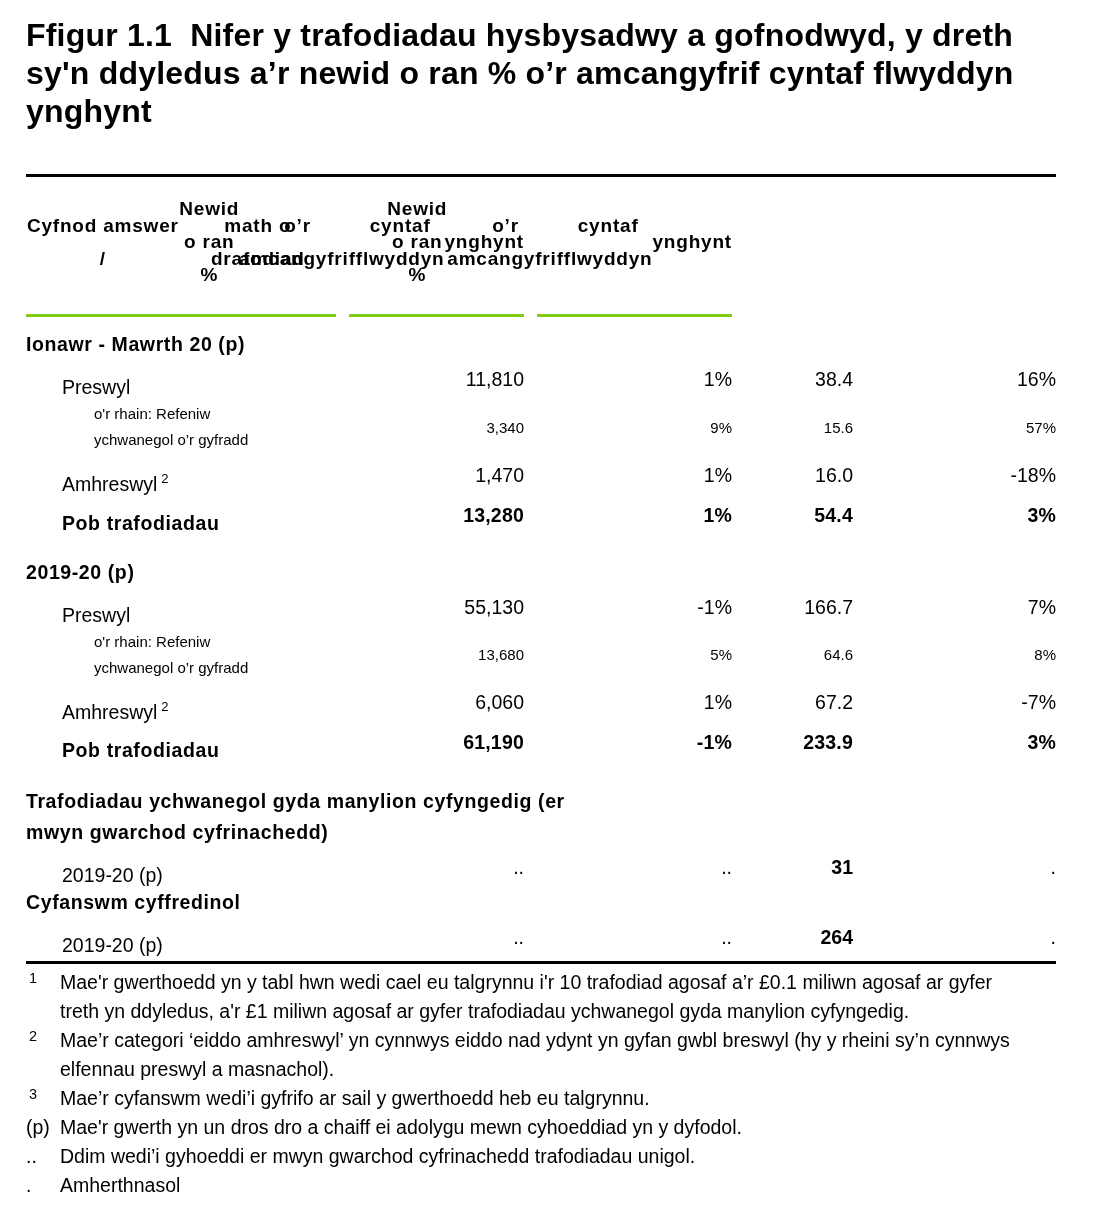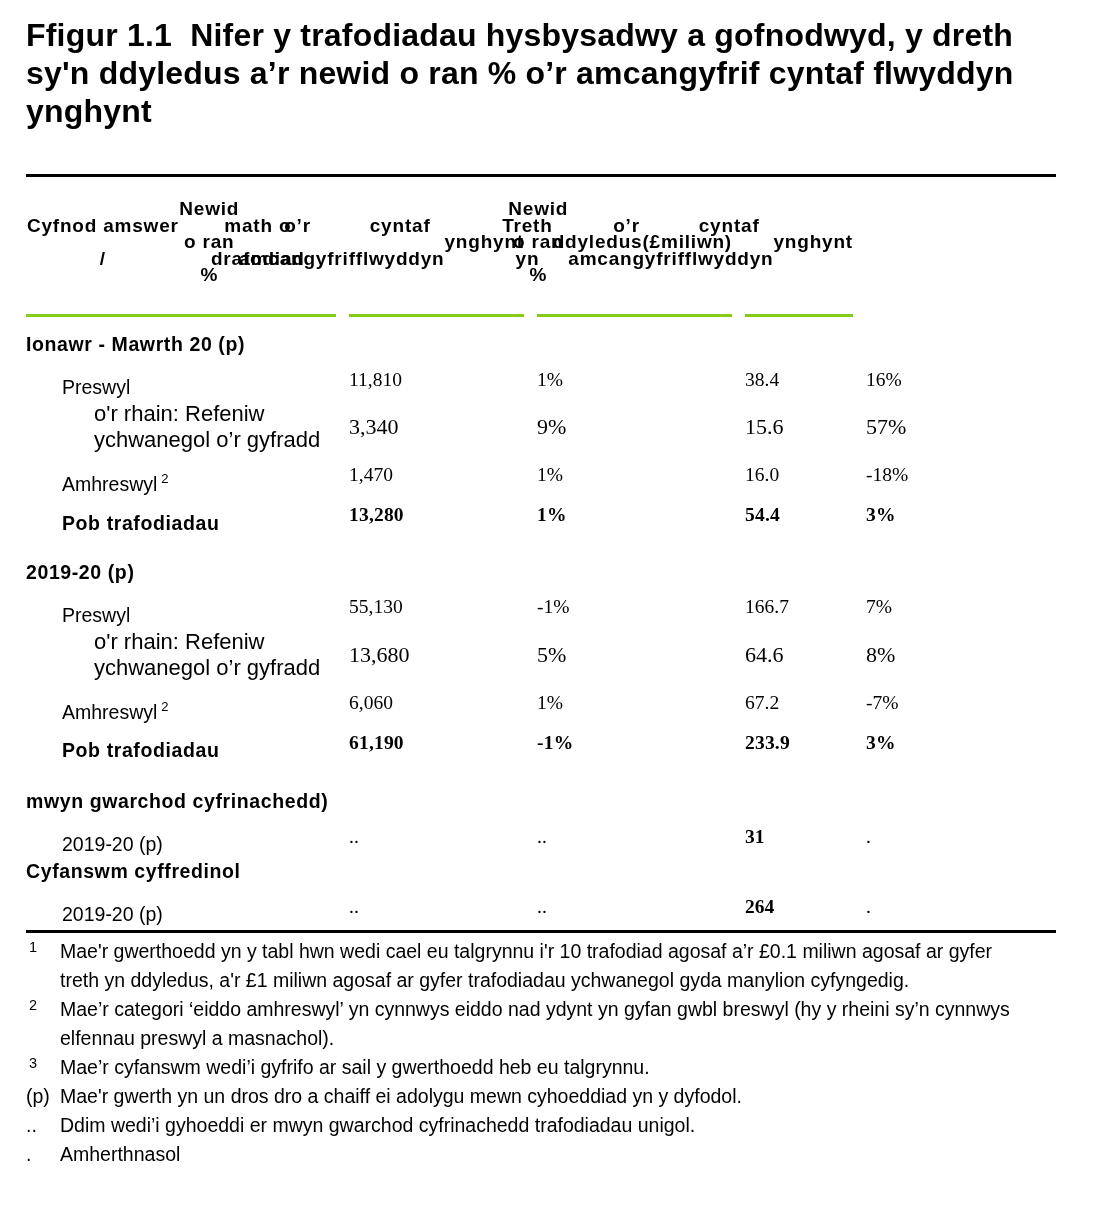--- a/index.html
+++ b/index.html
@@ -47,22 +47,22 @@
   
   .section-heading {
     font-weight: bold; font-size: 19.5px; line-height: 31px;
     letter-spacing: 0.6px;
   }
   .sh-s0 { margin-top: 12px; }
   .sh-s1 { margin-top: 22px; }
   .sh-s2 { margin-top: 24px; }
   .sh-s3 { }
   .trow { min-height: 31px; align-items: center; font-size: 19.5px; }
-  .trow .num { text-align: left; font-family: Liberation Serif, serif; }
-  .row-sub { font-size: 22px; min-height: 56px; }
+  .trow .num { text-align: right; }
+  .row-sub { font-size: 15px; min-height: 56px; }
   .row-sub .lbl { line-height: 26px; }
   .row-bold { font-weight: bold; letter-spacing: 0.2px; }
   .row-bold .lbl { letter-spacing: 0.6px; }
   .cell-bold { font-weight: bold; }
   .ind1 { padding-left: 36px; margin-top: 16px; }
   .ind2 { padding-left: 68px; }
   .lblsup { font-size: 13px; margin-left: 4px; }
 
   
   .footnotes { margin-top: 4px; width: 1012px; font-size: 19.5px; }
@@ -91,26 +91,20 @@
         <div>Cyfnod amswer /</div>
         <div>math o drafodiad</div>
       </div>
       <div class="th">
         <div>Newid o ran %</div>
         <div>o’r amcangyfrif</div>
         <div>cyntaf flwyddyn</div>
         <div>ynghynt</div>
       </div>
       <div class="th">
-        <div>Treth yn</div>
-        <div>ddyledus</div>
-        <div>(£</div>
-        <div>miliwn)</div>
-      </div>
-      <div class="th">
         <div>Newid o ran %</div>
         <div>o’r amcangyfrif</div>
         <div>cyntaf flwyddyn</div>
         <div>ynghynt</div>
       </div>
     </div>
 
     <div class="section-heading sh-s0">Ionawr - Mawrth 20 (p)</div>
 
     <div class="grid trow">
@@ -179,20 +173,21 @@
 
     <div class="grid trow row-bold">
       <div class="lbl ind1">Pob trafodiadau</div>
       <div class="num">61,190</div>
       <div class="num">-1%</div>
       <div class="num">233.9</div>
       <div class="num">3%</div>
     </div>
 
     <div class="section-heading sh-s2">
+      <div>Trafodiadau ychwanegol gyda manylion cyfyngedig (er</div>
       <div>mwyn gwarchod cyfrinachedd)</div>
     </div>
 
     <div class="grid trow">
       <div class="lbl ind1">2019-20 (p)</div>
       <div class="num">..</div>
       <div class="num">..</div>
       <div class="num cell-bold">31</div>
       <div class="num">.</div>
     </div>

